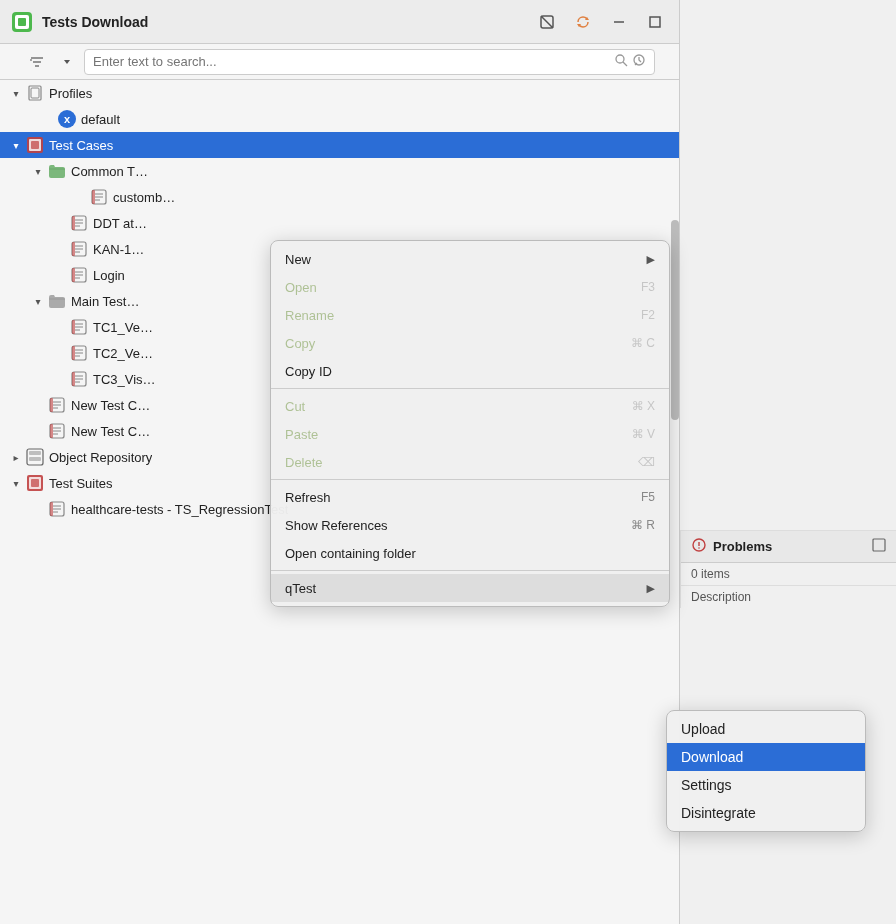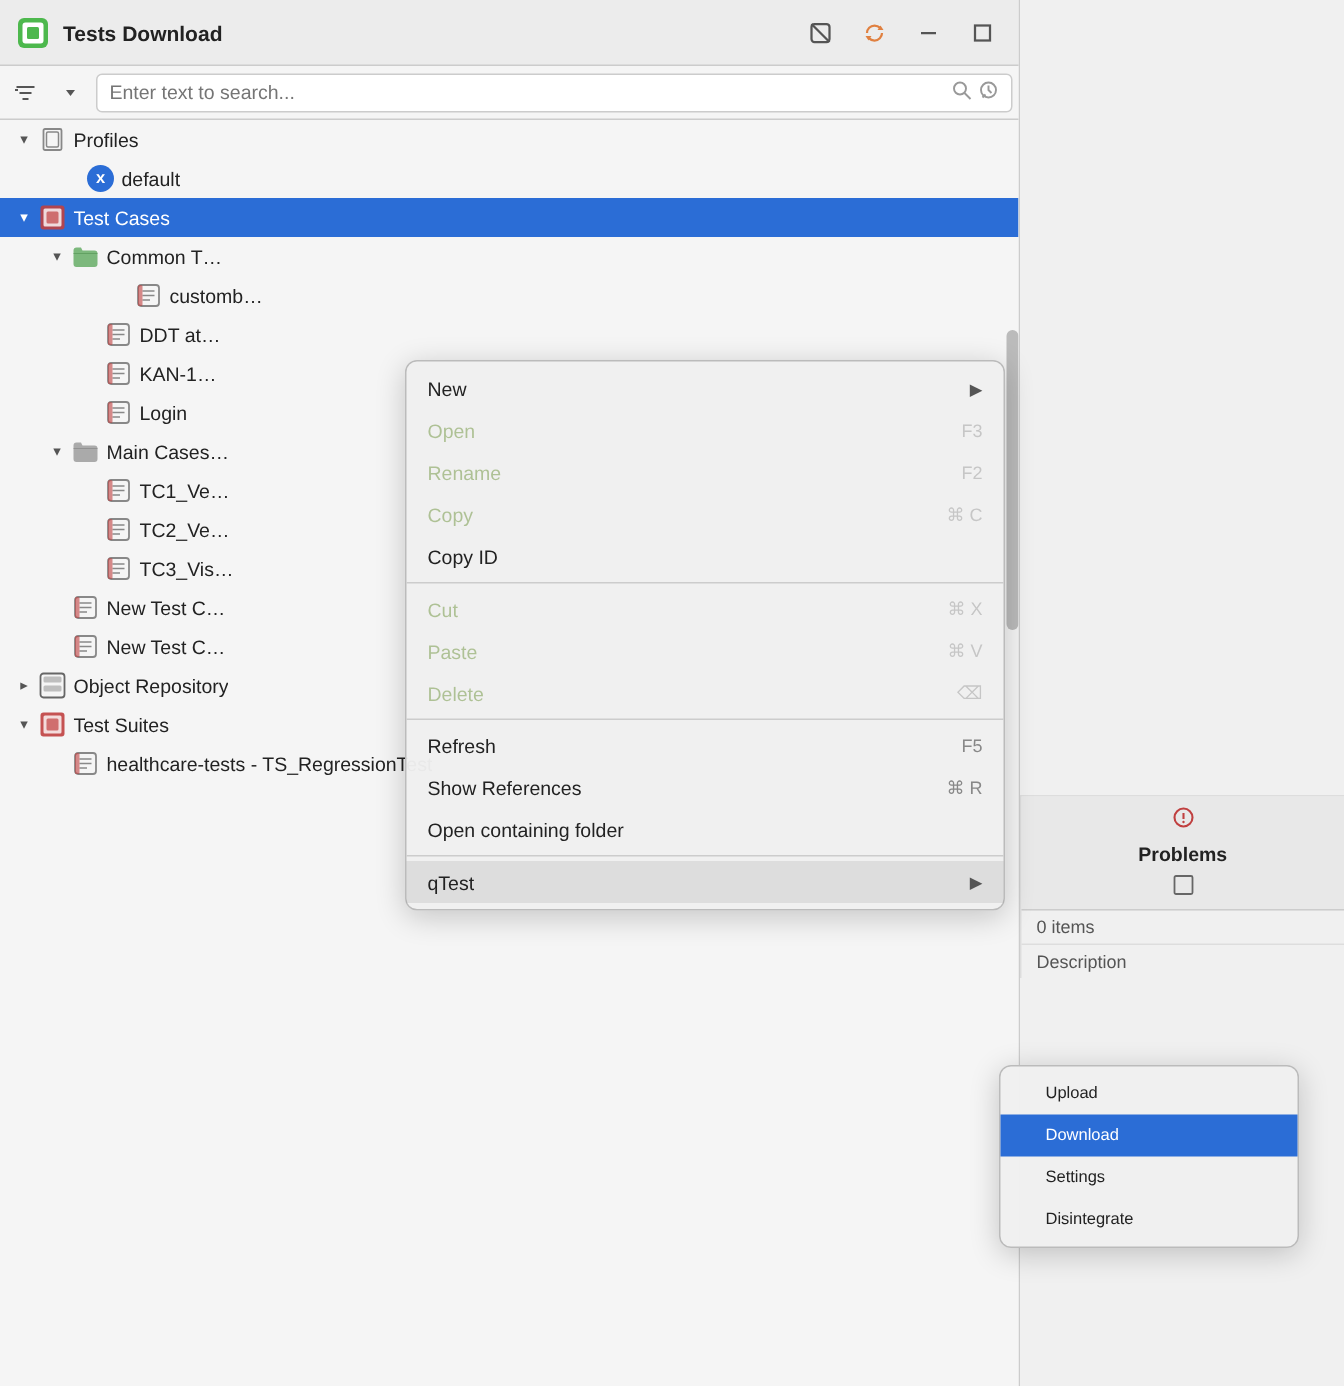--- a/index.html
+++ b/index.html
@@ -69,21 +69,21 @@
       justify-content: center;
       color: #555;
       cursor: pointer;
       border-radius: 3px;
     }
 
     
     .toolbar {
       display: flex;
       align-items: center;
-      padding: 4px 4px;
+      padding: 4px 24px;
       border-bottom: 1px solid #ccc;
       background: #f5f5f5;
       height: 36px;
       gap: 4px;
     }
 
     .toolbar-btn {
       width: 26px;
       height: 26px;
       display: flex;
@@ -191,21 +191,20 @@
       border-top: 1px solid #ddd;
     }
 
     .problems-header {
       display: flex;
       align-items: center;
       padding: 6px 10px;
       background: #e8e8e8;
       border-bottom: 1px solid #ccc;
       gap: 6px;
-      flex-direction: column;
     }
 
     .problems-title {
       font-size: 13px;
       font-weight: 600;
       color: #222;
       flex: 1;
     }
 
     .problems-count {
@@ -304,23 +303,22 @@
 
     .submenu-item.active {
       background: #2b6dd6;
     }
 
     .submenu-item.active .submenu-item-label {
       color: white;
     }
 
     .submenu-item-label {
-      font-size: 11px;
+      font-size: 14px;
       color: #222;
-      margin-left: 16px;
     }
 
     
     .folder-icon { color: #7cb87c; }
 
     
     .tree::-webkit-scrollbar { width: 6px; }
     .tree::-webkit-scrollbar-track { background: #f0f0f0; }
     .tree::-webkit-scrollbar-thumb { background: #ccc; border-radius: 3px; }
 
@@ -511,21 +509,21 @@
     </div>
 
     <div class="tree-item indent-1" style="padding-left:30px;">
       <div class="expand-arrow">▾</div>
       <div class="item-icon folder-icon">
         <svg width="18" height="18" viewBox="0 0 18 18">
           <path d="M1 5 Q1 3 3 3 L6 3 L7 5 L15 5 Q17 5 17 7 L17 14 Q17 16 15 16 L3 16 Q1 16 1 14 Z" fill="#aaa"></path>
           <path d="M1 7 L17 7" fill="none" stroke="#888" stroke-width="0.5"></path>
         </svg>
       </div>
-      <span class="item-label">Main Cases…</span>
+      <span class="item-label">Main Test…</span>
     </div>
 
     <div class="tree-item indent-2" style="padding-left:52px;">
       <div class="expand-arrow" style="visibility:hidden">▸</div>
       <div class="item-icon">
         <svg width="16" height="16" viewBox="0 0 16 16">
           <rect x="1" y="1" width="14" height="14" rx="2" fill="none" stroke="#888" stroke-width="1.2"></rect>
           <line x1="4" y1="5" x2="12" y2="5" stroke="#888" stroke-width="1"></line>
           <line x1="4" y1="8" x2="12" y2="8" stroke="#888" stroke-width="1"></line>
           <line x1="4" y1="11" x2="9" y2="11" stroke="#888" stroke-width="1"></line>

